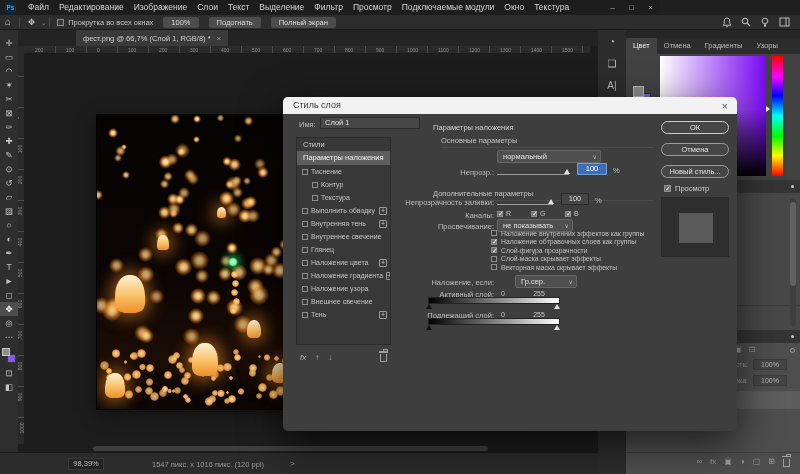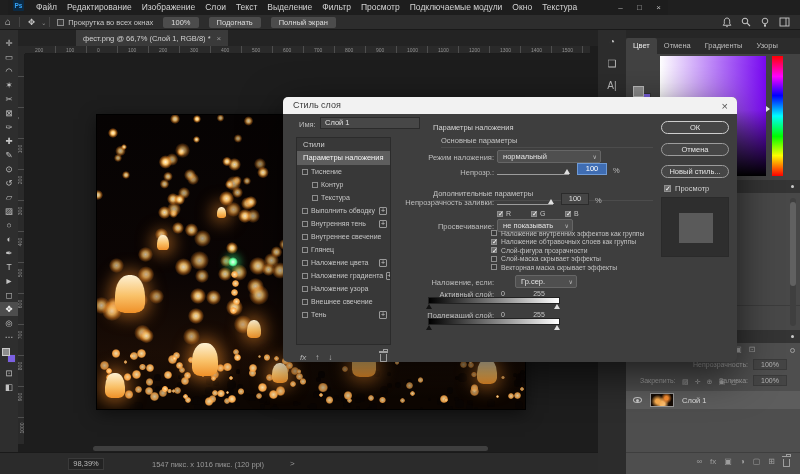--- a/index.html
+++ b/index.html
@@ -1,20 +1,20 @@
 <!DOCTYPE html>
 <html><head>
 <meta charset="utf-8">
 <style>
   *{margin:0;padding:0;box-sizing:border-box;font-family:"Liberation Sans",sans-serif;}
   html,body{width:800px;height:474px;background:#1a1a1a;overflow:hidden;}
   #app{position:relative;width:800px;height:474px;color:#ccc;font-size:9px;overflow:hidden;background:#1f1f1f;}
 
   
-  #titlebar{position:absolute;left:8px;top:0;width:660px;height:15px;background:#1d1d1d;z-index:6;display:flex;align-items:flex-start;}
+  #titlebar{position:absolute;left:0;top:0;width:660px;height:15px;background:#1d1d1d;z-index:6;display:flex;align-items:center;}
   #ps-logo{width:11px;height:11px;margin:0 7px 0 5px;background:#0b2a44;color:#36a3f7;font-size:6.5px;font-weight:bold;display:flex;align-items:center;justify-content:center;border-radius:1px;flex:none;}
   #menu{display:flex;height:15px;align-items:center;}
   .menu-item{padding:0 5px;font-size:8.5px;color:#d4d4d4;line-height:15px;white-space:nowrap;}
   #win-controls{margin-left:auto;display:flex;height:15px;}
   .wbtn{width:19px;text-align:center;font-size:8px;color:#bbb;line-height:15px;}
 
   
   #optionsbar{position:absolute;left:0;top:15px;width:800px;height:15px;background:#2d2d2d;border-bottom:1px solid #191919;z-index:6;display:flex;align-items:center;}
   .oicon{color:#c9c9c9;font-size:10px;line-height:14px;padding:0 5px;}
   .osep{width:1px;height:10px;background:#444;margin:0 3px;}
@@ -98,21 +98,21 @@
   .eye{width:9px;height:6px;border:1px solid #c9c9c9;border-radius:50%;position:relative;margin:0 8px 0 7px;flex:none;}
   .eye::after{content:"";position:absolute;left:2px;top:0.5px;width:3px;height:3px;background:#c9c9c9;border-radius:50%;}
   #layer-thumb{width:24px;height:14px;border:1px solid #9a9a9a;background:#140a04;background-image:radial-gradient(circle at 30% 60%,#ffb050 0 12%,transparent 38%),radial-gradient(circle at 70% 35%,#ff9030 0 10%,transparent 32%),radial-gradient(circle at 52% 82%,#ffc070 0 16%,transparent 42%);flex:none;}
   #layer-name{font-size:7.5px;color:#e0e0e0;margin-left:8px;}
   #layers-bottombar{position:absolute;left:0;top:122px;width:174px;height:18px;border-top:1px solid #3e3e3e;display:flex;align-items:center;justify-content:flex-end;gap:8px;padding-right:10px;}
   .trash{width:7px;height:8px;border:1px solid #9e9e9e;border-top:none;border-radius:0 0 1px 1px;position:relative;margin-top:2px;}
   .trash::before{content:"";position:absolute;left:-2px;top:-3px;width:9px;height:1.5px;background:#9e9e9e;}
   .trash::after{content:"";position:absolute;left:1.5px;top:-5px;width:3px;height:2px;border:1px solid #9e9e9e;border-bottom:none;}
 
   
-  #dialog{position:absolute;left:283px;top:97px;width:454px;height:265px;background:#3e3e3e;border-radius:5px;box-shadow:0 12px 40px rgba(0,0,0,.65);z-index:30;}
+  #dialog{position:absolute;left:283px;top:97px;width:454px;height:334px;background:#3e3e3e;border-radius:5px;box-shadow:0 12px 40px rgba(0,0,0,.65);z-index:30;}
   #dlg-title{height:17px;background:#f2f2f2;border-radius:5px 5px 0 0;color:#3a3a3a;font-size:9px;line-height:17px;padding-left:10px;}
   #dlg-close{position:absolute;right:9px;top:2px;color:#555;font-size:11px;line-height:14px;}
   #dlg-name-label{position:absolute;left:16px;top:23px;font-size:7.5px;color:#bdbdbd;}
   #dlg-name-input{position:absolute;left:37px;top:20px;width:100px;height:12px;background:#474747;border:1px solid #2b2b2b;color:#e2e2e2;font-size:7.5px;line-height:10px;padding-left:4px;}
   #style-panel{position:absolute;left:13px;top:40px;width:95px;height:208px;background:#383838;border:1px solid #2b2b2b;overflow:hidden;}
   .lhead{height:13px;line-height:13px;padding-left:6px;font-size:7.5px;color:#cfcfcf;}
   .lsel{height:14px;line-height:14px;background:#5e5e5e;padding-left:6px;font-size:7.5px;color:#f2f2f2;white-space:nowrap;}
   .sitem{height:13px;display:flex;align-items:center;padding:0 3px 0 5px;gap:3px;}
   .sitem.indent{padding-left:15px;}
   .cb.sm{width:6px;height:6px;}
@@ -891,38 +891,38 @@
       <span class="fxt">fx</span>
       <span class="arr">↑</span>
       <span class="arr">↓</span>
       <span class="trash"></span>
     </div>
 
     <span class="dhdr" style="left:150px;top:26px">Параметры наложения</span>
     <span class="dhdr" style="left:158px;top:39px;color:#c4c4c4">Основные параметры</span>
     <div class="hair" style="left:158px;top:50px;width:212px"></div>
 
-    <span class="lab" style="top:56px">Режим наложения:</span>
     <div class="dd" style="left:214px;top:53px;width:104px"><span>нормальный</span><span class="ch">∨</span></div>
 
     <span class="lab" style="top:71px">Непрозр.:</span>
     <div class="track" style="left:214px;top:77px;width:72px"></div>
     <div class="tri" style="left:281px;top:72px"></div>
     <div class="vbox sel" style="left:294px;top:66px;width:30px">100</div>
     <span class="pct" style="left:330px;top:69px">%</span>
 
     <span class="dhdr" style="left:150px;top:92px;color:#c4c4c4">Дополнительные параметры</span>
     <div class="hair" style="left:150px;top:103px;width:220px"></div>
 
     <span class="lab" style="top:101px">Непрозрачность заливки:</span>
     <div class="track" style="left:214px;top:107px;width:56px"></div>
     <div class="tri" style="left:265px;top:102px"></div>
     <div class="vbox" style="left:278px;top:96px;width:28px">100</div>
     <span class="pct" style="left:312px;top:99px">%</span>
 
+    <span class="lab" style="top:114px">Каналы:</span>
     <div id="dlg-channels">
 
     <span class="chanitem checked" style="left: 214px; top: 113px;">
           <span class="cb sm"></span>
           <span>R</span>
         </span>
         <span class="chanitem checked" style="left: 248px; top: 113px;">
           <span class="cb sm"></span>
           <span>G</span>
         </span>

